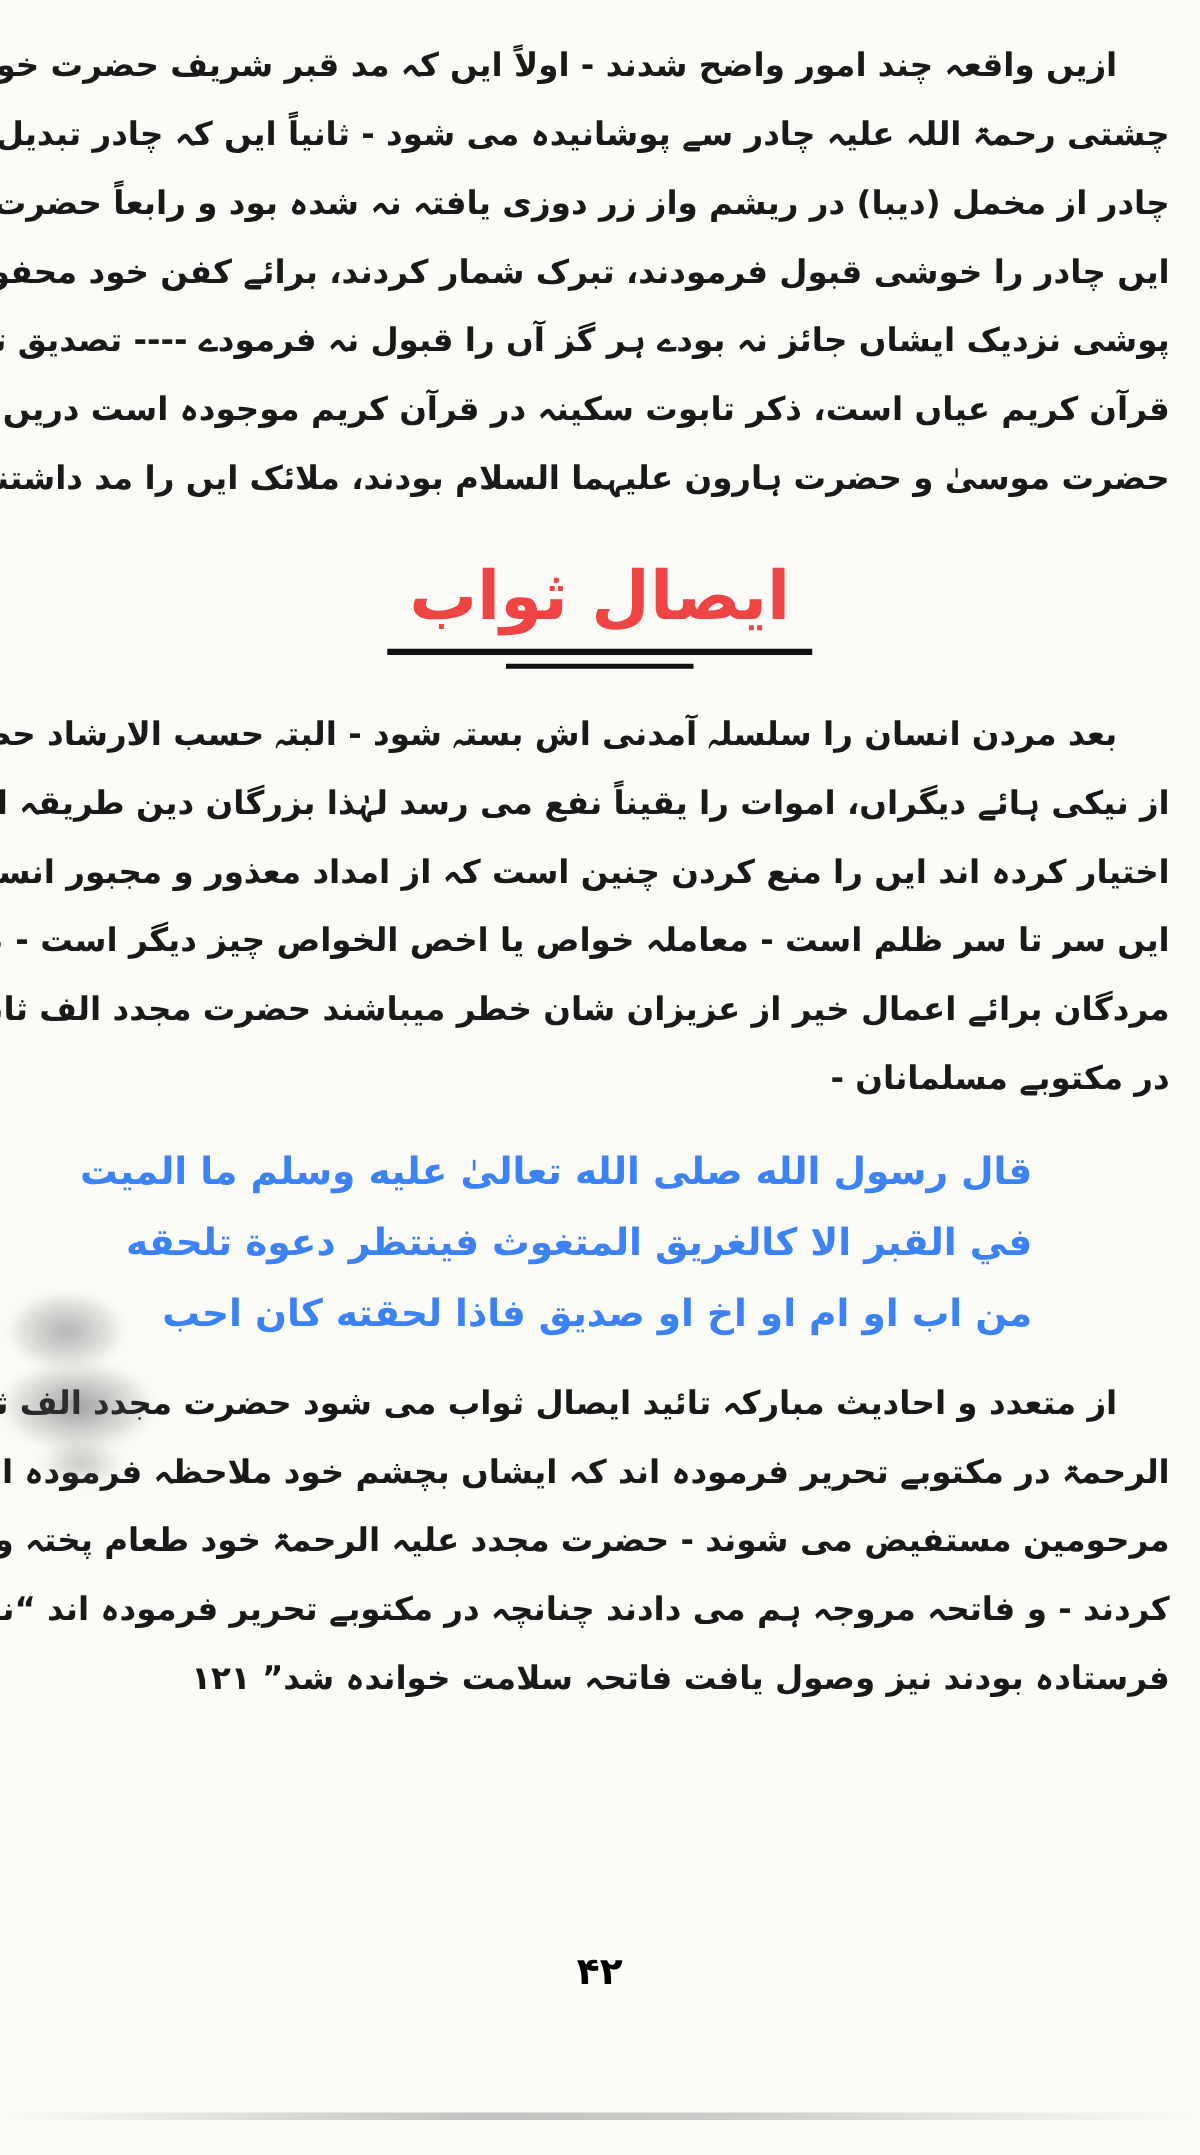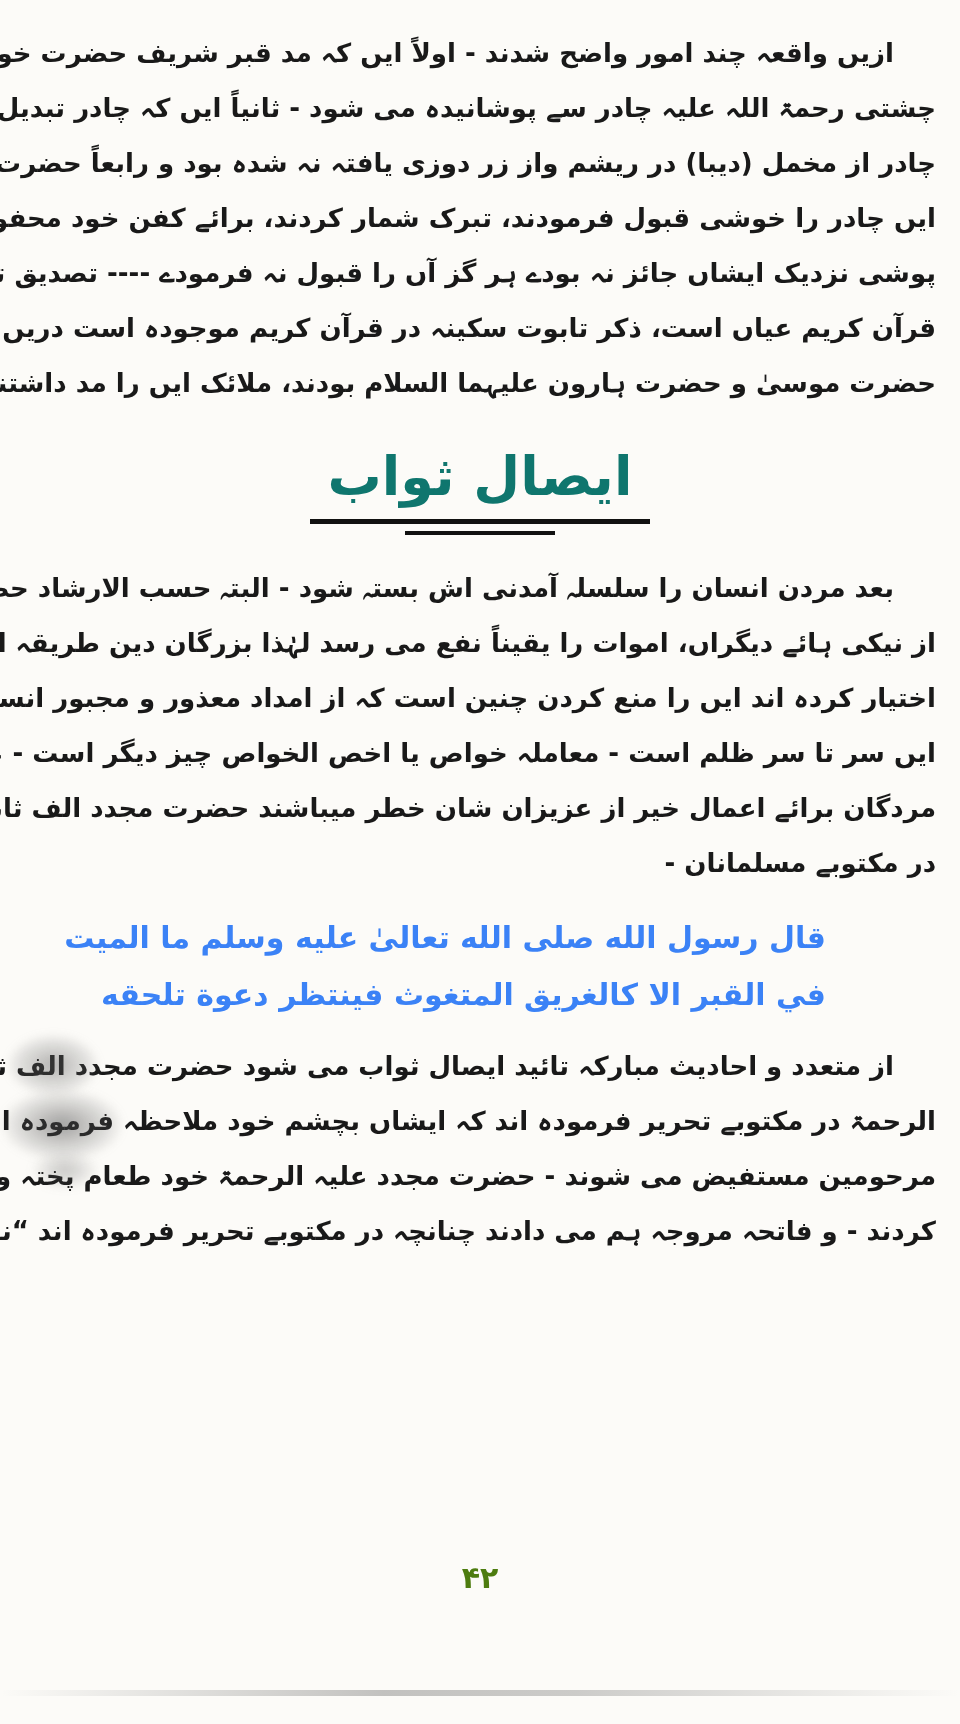--- a/index.html
+++ b/index.html
@@ -45,21 +45,21 @@
     text-align: center;
     direction: rtl;
   }
   .heading {
     display: inline-block;
     font-size: 54px;
     font-weight: bold;
     line-height: 64px;
     padding: 0 18px 10px 18px;
     border-bottom: 5px solid #111;
-    color: #0f766e;
+    color: #ef4444;
   }
   .heading-underline2 {
     width: 150px;
     height: 4px;
     background: #111;
     margin: 7px auto 0 auto;
   }
   .para2 {
     margin-top: 26px;
   }
@@ -79,21 +79,21 @@
     margin-top: 16px;
   }
   .page-number {
     position: absolute;
     left: 0;
     right: 0;
     top: 1560px;
     text-align: center;
     font-size: 30px;
     font-weight: bold;
-    color: #4d7c0f;
+    color: #000000;
     direction: rtl;
   }
   .smudge {
     position: absolute;
     border-radius: 50%;
     filter: blur(4px);
     pointer-events: none;
   }
   .smudge-1 {
     left: 8px; top: 1035px; width: 90px; height: 60px;
@@ -141,27 +141,29 @@
     <div class="line">از نیکی ہائے دیگراں، اموات را یقیناً نفع می رسد لہٰذا بزرگان دین طریقہ ایصال ثواب را</div>
     <div class="line">اختیار کردہ اند ایں را منع کردن چنین است کہ از امداد معذور و مجبور انسان منع کردن و</div>
     <div class="line">ایں سر تا سر ظلم است - معاملہ خواص یا اخص الخواص چیز دیگر است - عام مسلمانان</div>
     <div class="line">مردگان برائے اعمال خیر از عزیزان شان خطر میباشند حضرت مجدد الف ثانی علیہ الرحمۃ</div>
     <div class="line short">در مکتوبے مسلمانان -</div>
   </div>
 
   <div class="arabic-block">
     <div class="arabic-line">قال رسول الله صلى الله تعالىٰ عليه وسلم ما الميت</div>
     <div class="arabic-line">في القبر الا كالغريق المتغوث فينتظر دعوة تلحقه</div>
+    <div class="arabic-line">من اب او ام او اخ او صديق فاذا لحقته كان احب</div>
   </div>
 
   <div class="para para3">
     <div class="line first">از متعدد و احادیث مبارکہ تائید ایصال ثواب می شود حضرت مجدد الف ثانی علیہ</div>
     <div class="line">الرحمۃ در مکتوبے تحریر فرمودہ اند کہ ایشاں بچشم خود ملاحظہ فرمودہ اند کہ از ایصال ثواب</div>
     <div class="line">مرحومین مستفیض می شوند - حضرت مجدد علیہ الرحمۃ خود طعام پختہ والایصال ثواب مے ۱۲۰</div>
     <div class="line">کردند - و فاتحہ مروجہ ہم می دادند چنانچہ در مکتوبے تحریر فرمودہ اند “نیاز یکہ بدرویشاں</div>
+    <div class="line short">فرستادہ بودند نیز وصول یافت فاتحہ سلامت خواندہ شد” ۱۲۱</div>
   </div>
 
 </div>
 
 <div class="smudge smudge-1"></div>
 <div class="smudge smudge-2"></div>
 <div class="smudge smudge-3"></div>
 <div class="edge-mark"></div>
 
 <div class="page-number">۴۲</div>

